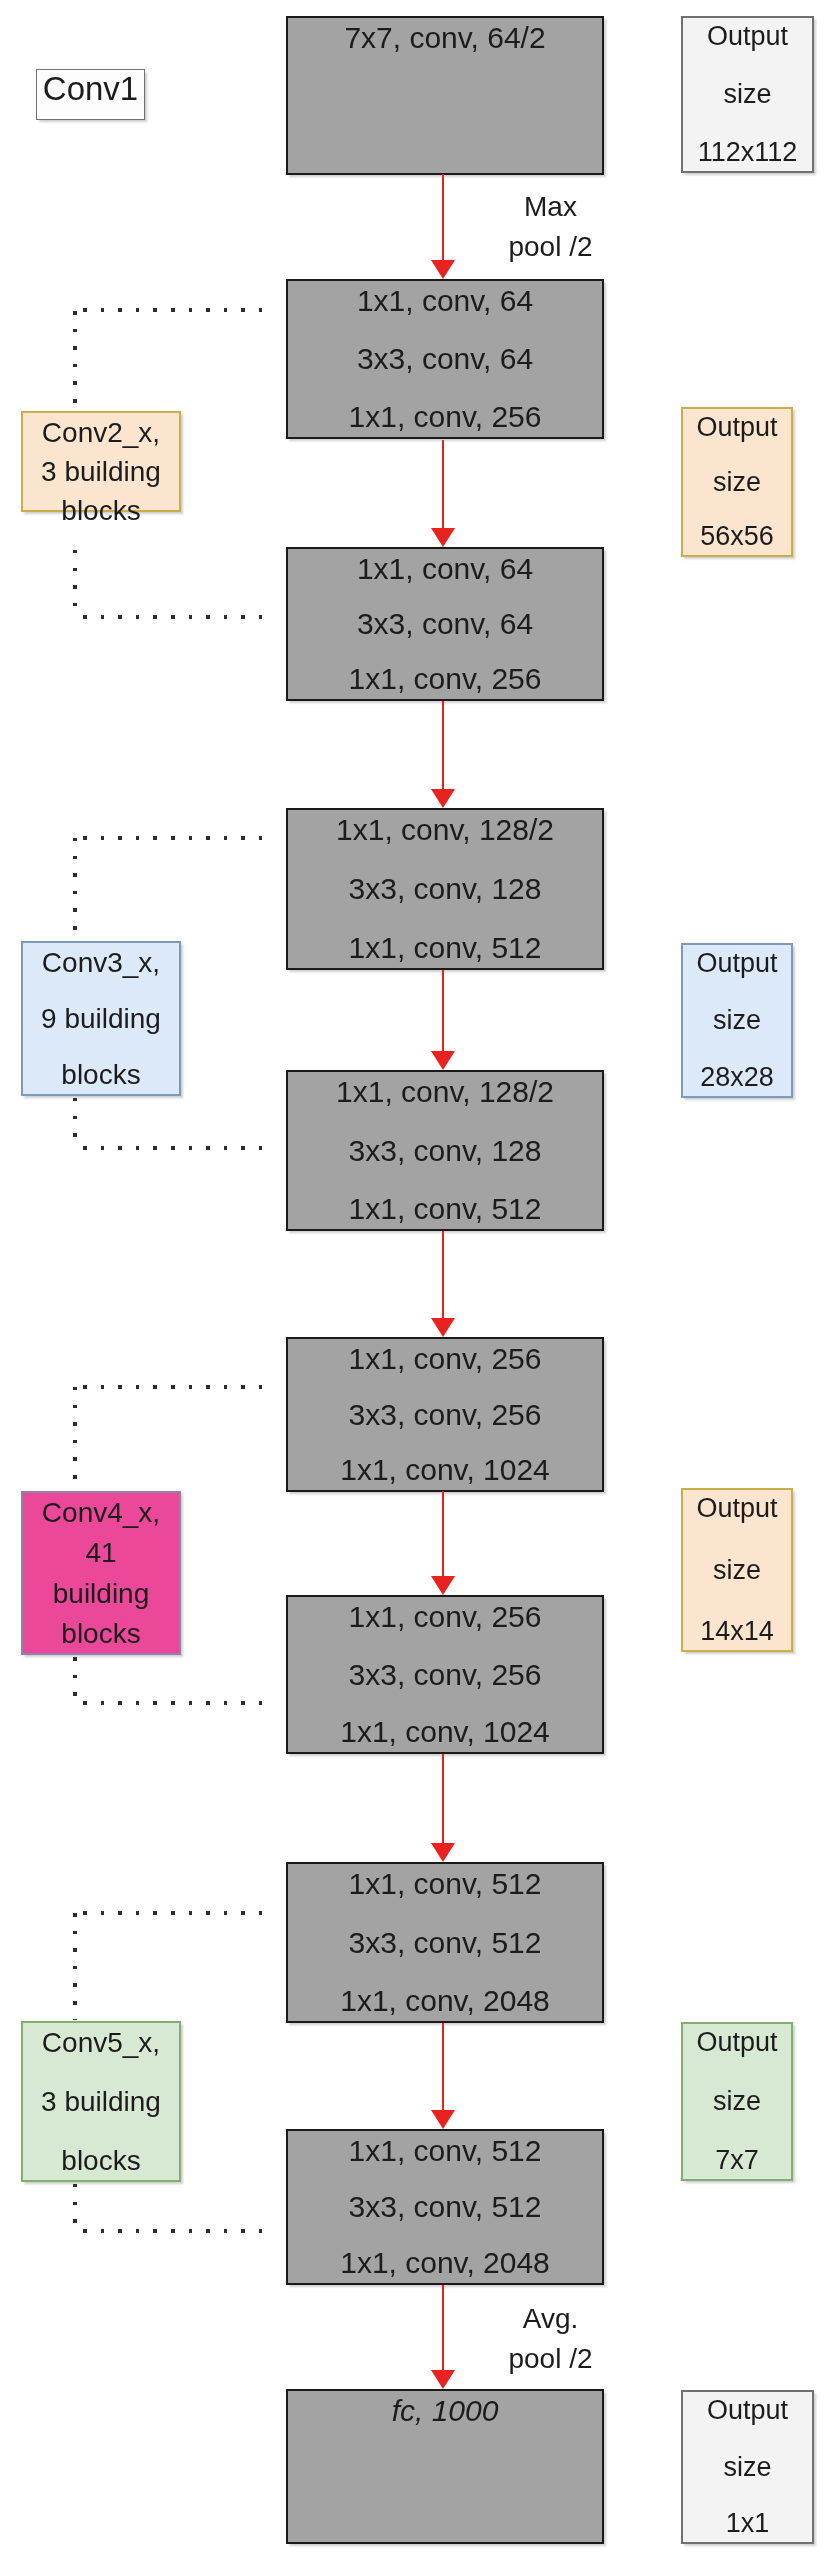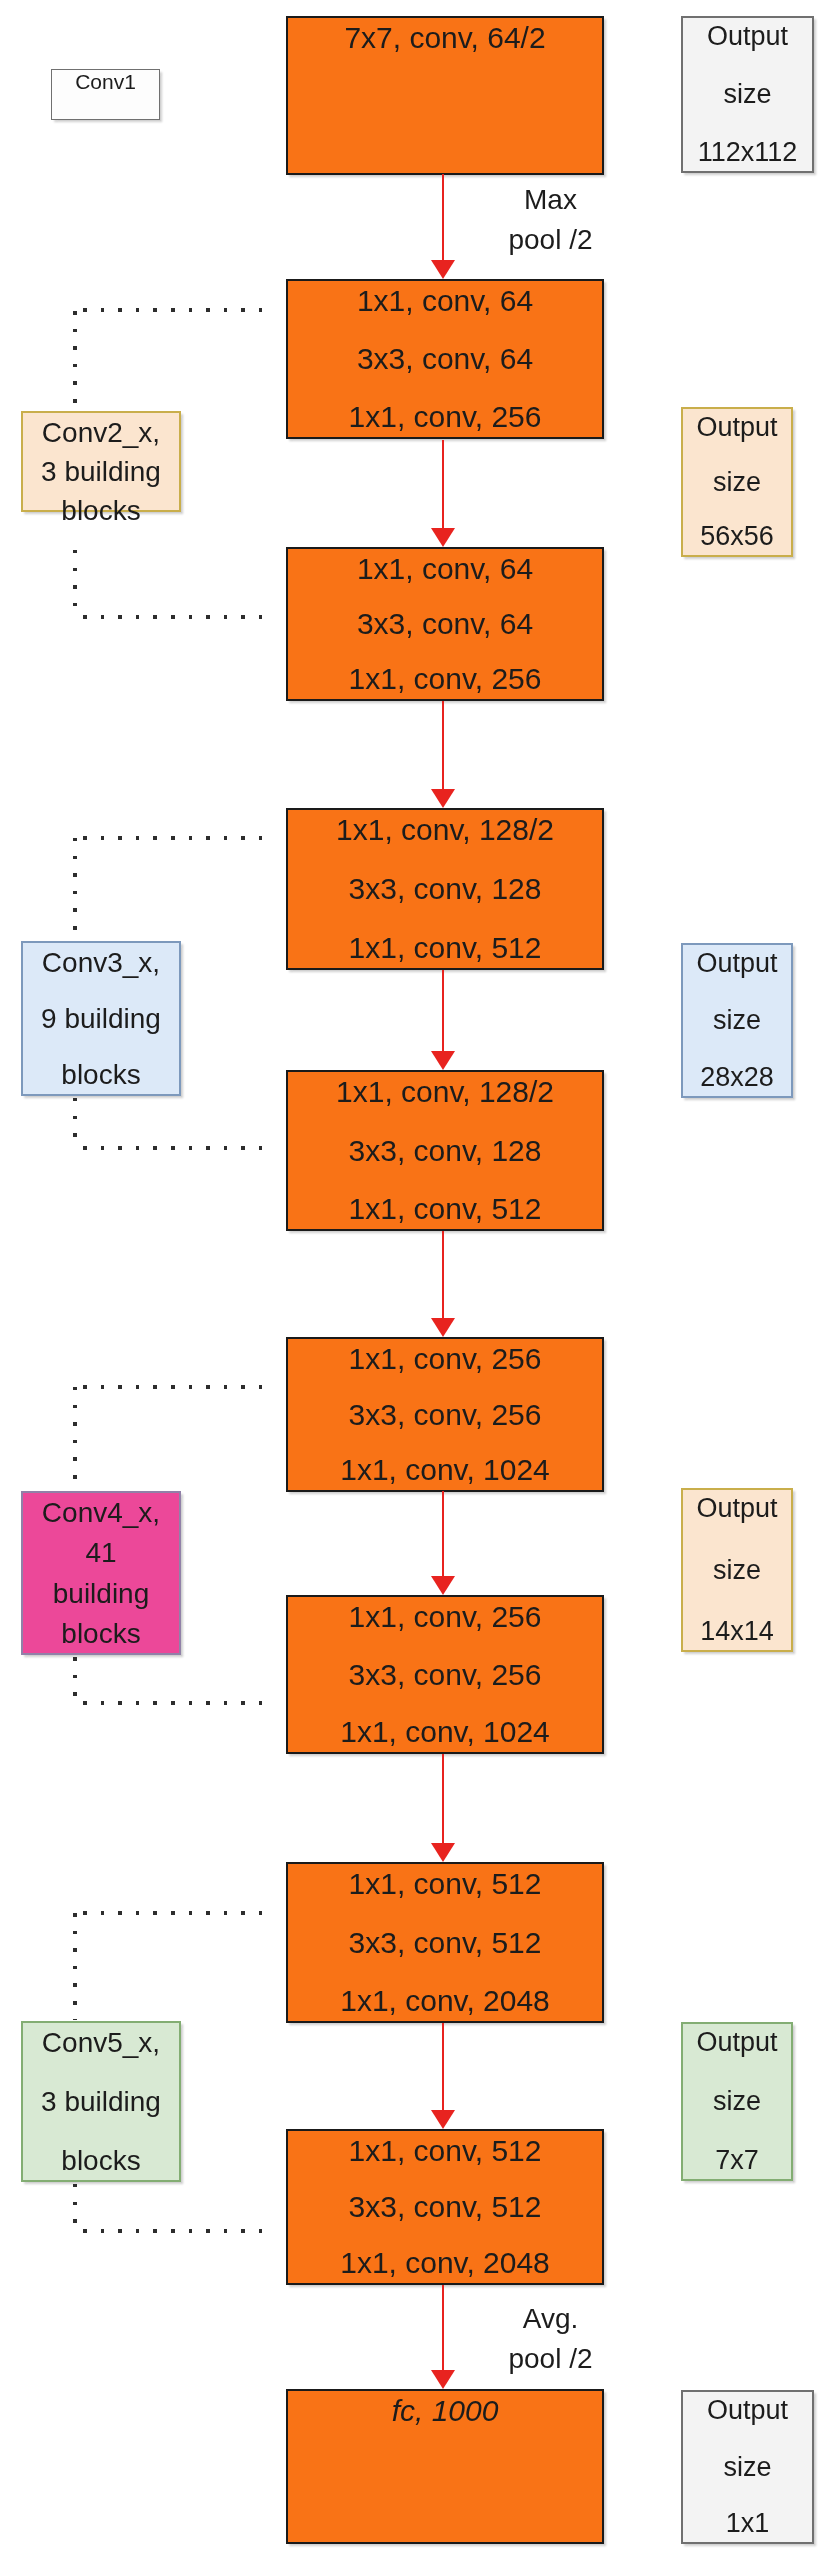--- a/index.html
+++ b/index.html
@@ -7,33 +7,33 @@
     position:relative;width:830px;height:2576px;background:#ffffff;overflow:hidden;
     font-family:"Liberation Sans","DejaVu Sans",sans-serif;color:#1c1c1c;
   }
   .box{
     position:absolute;box-sizing:border-box;
     display:flex;flex-direction:column;justify-content:space-between;align-items:center;
     text-align:center;
   }
   .shadow{box-shadow:2.8px 2.8px 2.1px rgba(0,0,0,0.18);}
   .block{
-    left:286px;width:318px;border:2.1px solid #1a1a1a;background:#f97316;
+    left:286px;width:318px;border:2.1px solid #1a1a1a;background:#a3a3a3;
     font-size:30px;line-height:40px;
   }
   .stage{left:21px;width:160px;font-size:28px;line-height:39px;}
   .output{left:681px;width:112px;font-size:27px;line-height:37px;}
   .gray{background:#f3f3f3;border:2.1px solid #707070;}
   .orange{background:#fbe5cf;border:2.8px solid #c9ae4b;}
   .blue{background:#dce9f8;border:2.1px solid #7d99bc;}
   .purple{background:#ec4899;border:2.1px solid #9181a8;}
   .green{background:#d8e9d3;border:2.1px solid #83ad73;}
   .conv1-box{
-    left:51px;top:69px;width:109px;height:51px;
-    background:#fdfdfd;border:1.4px solid #707070;font-size:21px;
+    left:36px;top:69px;width:109px;height:51px;
+    background:#fdfdfd;border:1.4px solid #707070;font-size:33px;
   }
   .arrow{position:absolute;left:431px;width:24px;}
   .arrow .shaft{position:absolute;left:10.6px;top:0;bottom:14px;width:2.8px;background:#e8231f;}
   .arrow .head{
     position:absolute;bottom:0;left:0;width:0;height:0;
     border-left:12px solid transparent;border-right:12px solid transparent;
     border-top:19px solid #e8231f;
   }
   .pool-label{
     position:absolute;left:480px;width:141px;text-align:center;
@@ -198,21 +198,21 @@
     </div>
   <div class="arrow" style="top:2023px;height:106px;">
       <div class="shaft"></div>
       <div class="head"></div>
     </div>
   <div class="arrow" style="top:2285px;height:104px;">
       <div class="shaft"></div>
       <div class="head"></div>
     </div>
 
-  <div class="pool-label" style="top:180px;">
+  <div class="pool-label" style="top:187px;">
     <div>Max</div>
     <div>pool /2</div>
   </div>
   <div class="pool-label" style="top:2299px;">
     <div>Avg.</div>
     <div>pool /2</div>
   </div>
 
   <div class="dots-h" style="top:308px;left:83px;width:181px;"></div>
   <div class="dots-v" style="top:311px;left:73px;height:101px;"></div>

